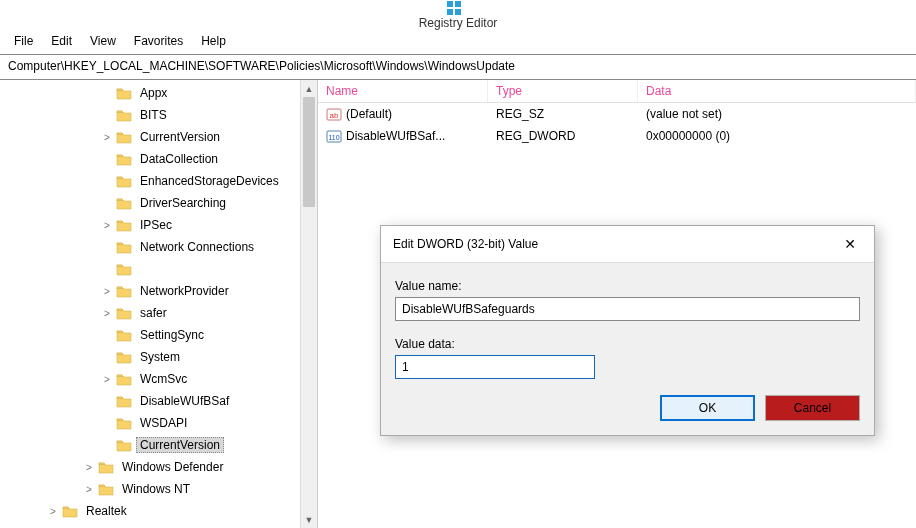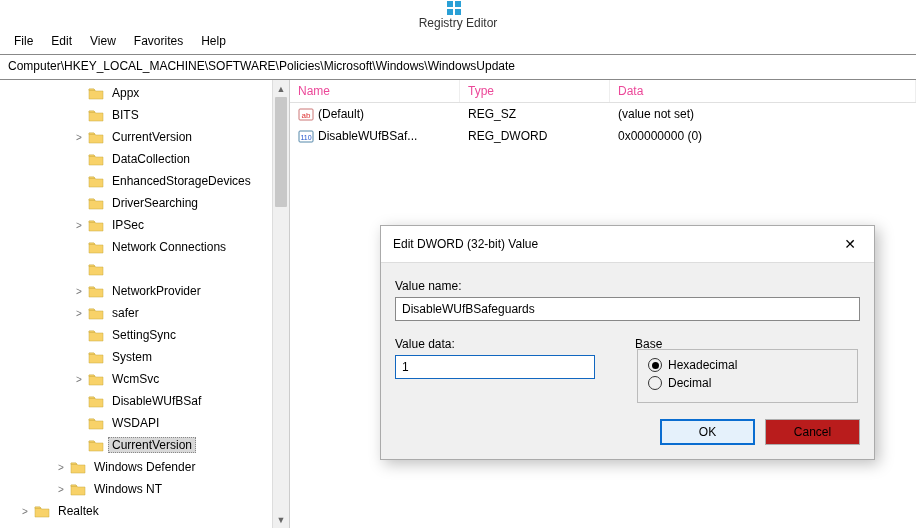--- a/index.html
+++ b/index.html
@@ -37,20 +37,21 @@
     padding: 2px 8px;
     cursor: default;
   }
   .addressbar {
     padding: 4px 8px 6px 8px;
     border-bottom: 1px solid #888;
   }
   .main {
     display: flex;
     height: calc(528px - 30px - 24px - 26px);
+    padding-left: 28px;
   }
   .treepane {
     width: 290px;
     border-right: 1px solid #ccc;
     overflow: hidden;
     position: relative;
     padding-top: 2px;
   }
   .tree {
     padding-left: 0;
@@ -151,21 +152,20 @@
   .dlg-label { display:block; margin: 4px 0 4px 0; }
   .dlg-text {
     width: 100%;
     background:#fff;
     border:1px solid #888;
     padding: 4px 6px;
     font: inherit;
   }
   .dlg-row2 {
     display:flex;
-    gap: 40px;
     margin-top: 12px;
   }
   .dlg-valuedata { width: 200px; }
   .dlg-valuedata .dlg-text { border:1px solid #1167c0; }
   .dlg-base { flex:1; }
   .dlg-base fieldset {
     border:1px solid #bbb;
     padding: 4px 10px 8px 10px;
     margin-top: -6px;
   }
@@ -454,34 +454,19 @@
     <span class="dialog-close">✕</span>
   </div>
   <div class="dialog-body">
     <span class="dlg-label">Value name:</span>
     <input class="dlg-text" readonly="" value="DisableWUfBSafeguards" style="">
     <div class="dlg-row2">
       <div class="dlg-valuedata">
         <span class="dlg-label">Value data:</span>
         <input class="dlg-text" value="1" style="">
       </div>
-      <div class="dlg-base">
-        <span class="dlg-label">Base</span>
-        <fieldset>
-          <div class="radio-row">
-            <span class="radio-outer">
-                <span class="radio-dot"></span>
-              </span>
-            <span>Hexadecimal</span>
-          </div>
-          <div class="radio-row">
-            <span class="radio-outer"></span>
-            <span>Decimal</span>
-          </div>
-        </fieldset>
-      </div>
     </div>
     <div class="dlg-buttons">
       <div class="dlg-btn primary">OK</div>
       <div class="dlg-btn">Cancel</div>
     </div>
   </div>
 </div>
 
 </body></html>

